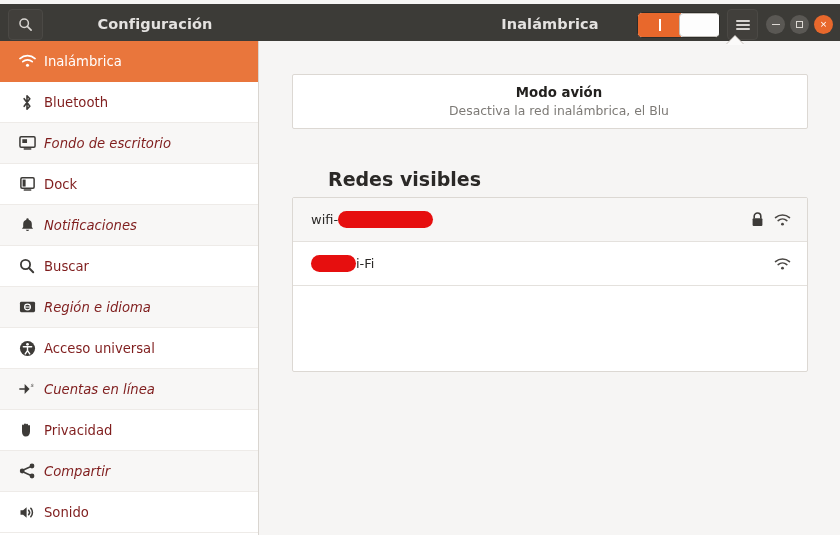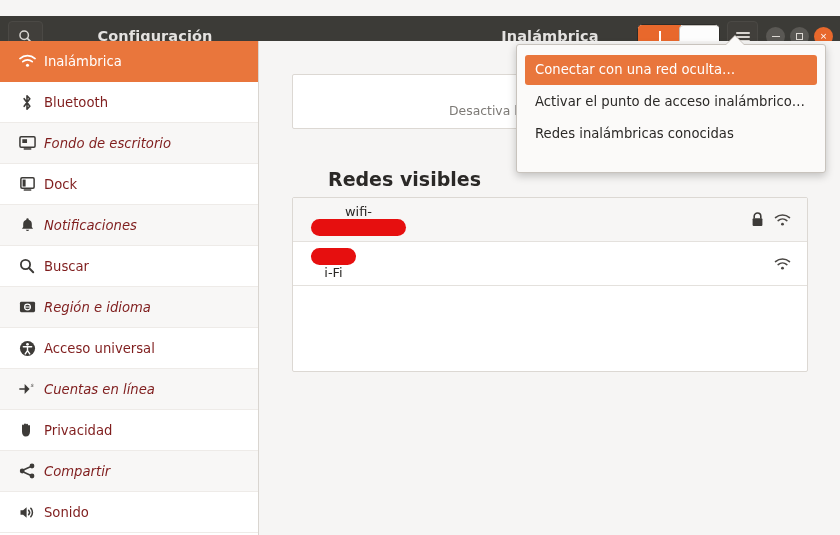--- a/index.html
+++ b/index.html
@@ -15,21 +15,21 @@
     position: relative;
     width: 840px;
     height: 535px;
     overflow: hidden;
     background: #f6f5f4;
   }
 
   
   .titlebar {
     position: absolute;
-    left: 0; top: 16px;
+    left: 0; top: 4px;
     width: 840px; height: 41px;
     background: #3c3b37;
     border-bottom: 1px solid #2c2b28;
     box-sizing: border-box;
   }
   .tb-search {
     position: absolute;
     left: 8px; top: 5px;
     width: 35px; height: 31px;
     background: #413f3b;
@@ -234,21 +234,20 @@
     box-sizing: border-box;
     background: #ffffff;
   }
   .netrow.shaded { background: #f7f6f5; }
   .netname {
     font-size: 13px;
     color: #2b2927;
     display: flex;
     align-items: center;
     white-space: nowrap;
-    flex-direction: column;
   }
   .redact {
     display: inline-block;
     background: #e60f0f;
     border-radius: 9px;
     height: 17px;
     vertical-align: middle;
   }
   .netrow .spacer { flex: 1; }
   .neticons { display: flex; align-items: center; gap: 10px; color: #3d3b38; }
@@ -512,19 +511,14 @@
             <path d="M4.4 7.6A7.2 7.2 0 0 1 13.6 7.6" fill="none" stroke="#4a4744" stroke-width="1.7" stroke-linecap="round"></path>
             <circle cx="9" cy="11.4" r="1.5" fill="#4a4744"></circle>
           </svg>
         </span>
       </div>
 
     </div>
   </div>
 
   <div class="menu-arrow"></div>
-  <div class="menu">
-    <div class="menu-item hl">Conectar con una red oculta…</div>
-    <div class="menu-item">Activar el punto de acceso inalámbrico…</div>
-    <div class="menu-item">Redes inalámbricas conocidas</div>
-  </div>
 
 </div>
 
 </body></html>

